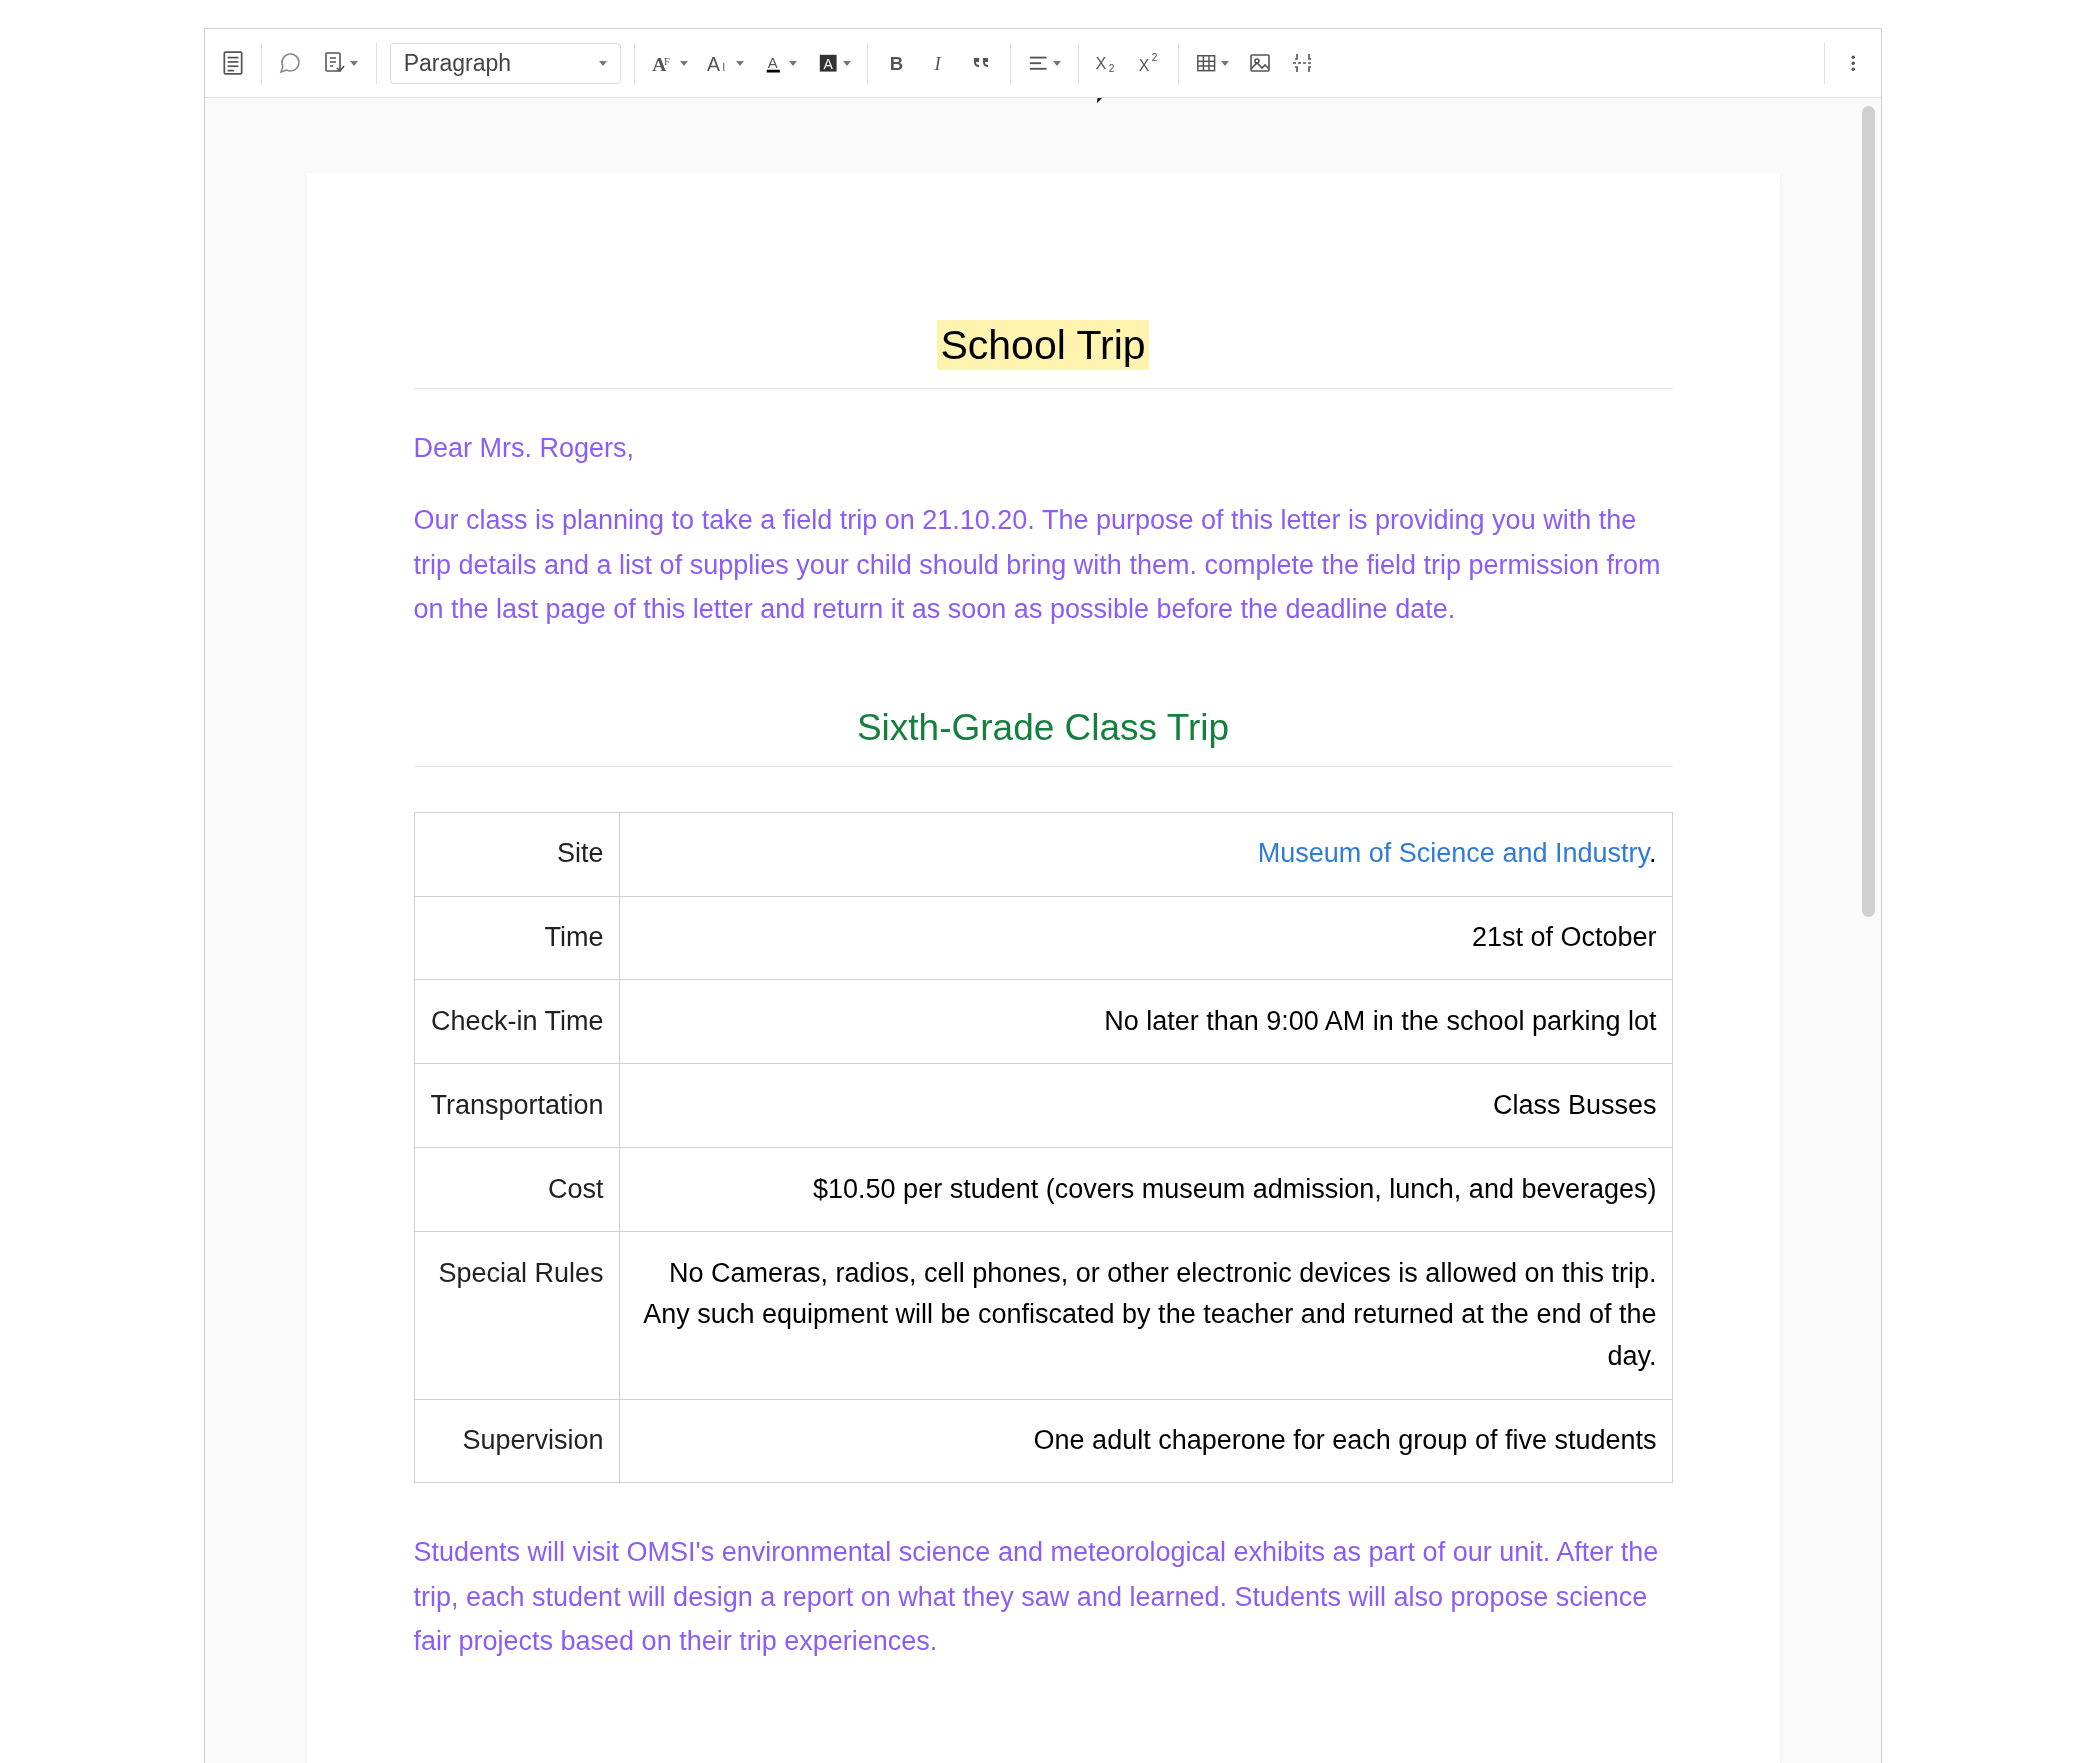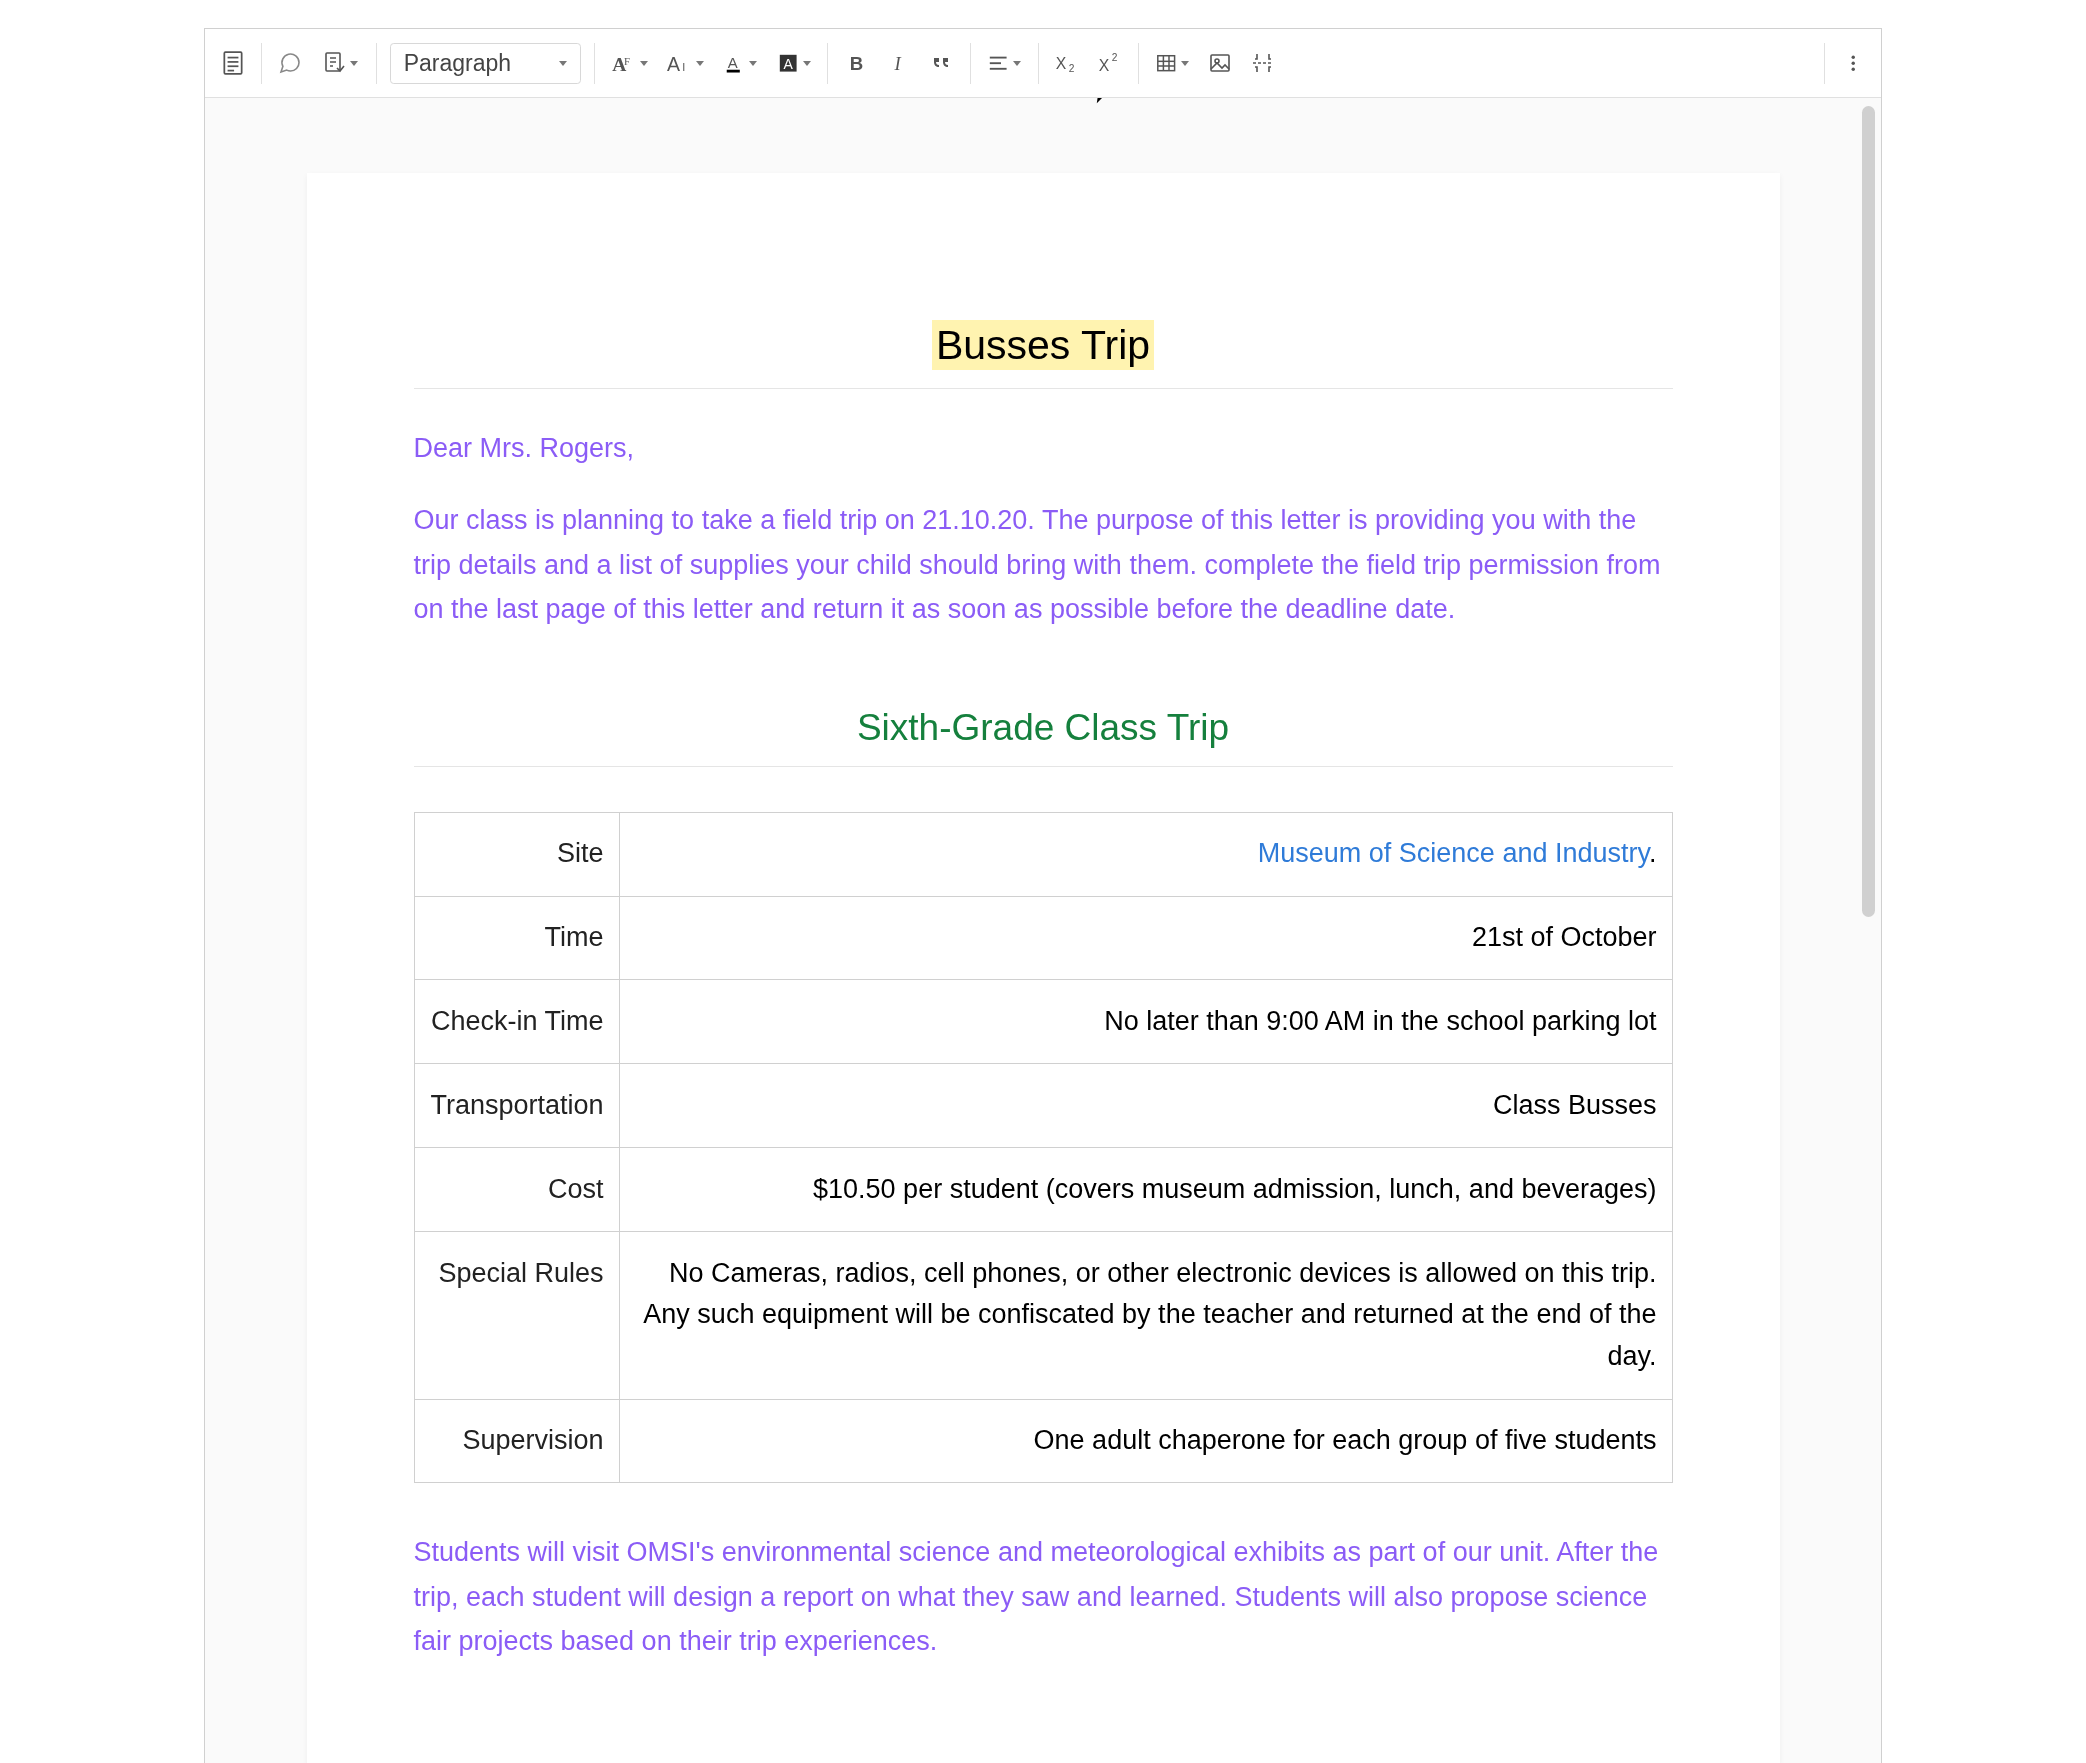--- a/index.html
+++ b/index.html
@@ -45,21 +45,21 @@
       width: 0; height: 0;
       border-left: 4.7px solid transparent;
       border-right: 4.7px solid transparent;
       border-top: 5.6px solid #777;
       margin-left: 3.7px;
     }
     .style-select {
       display: flex;
       align-items: center;
       justify-content: space-between;
-      width: 191px;
+      width: 231px;
       height: 41px;
       border: 0.9px solid #d8d8d8;
       border-radius: 3.7px;
       padding: 0 13px;
       margin: 0 5.6px;
       color: #444;
       font-size: 23px;
       cursor: pointer;
     }
     .tb-spacer { flex: 1; }
@@ -310,21 +310,21 @@
 
     <div class="scrollbar-track">
       <div class="scrollbar-thumb"></div>
     </div>
 
     <div class="page">
 
       <div class="cursor-arrow" style="left:886px; top:-18.6px;">➤</div>
 
       <h1 class="doc-title">
-        <span>Busses Trip</span>
+        <span>School Trip</span>
       </h1>
 
       <p class="body-text">Dear Mrs. Rogers,</p>
 
       <p class="body-text">Our class is planning to take a field trip on 21.10.20. The purpose of this letter is providing you with the trip details and a list of supplies your child should bring with them. complete the field trip permission from on the last page of this letter and return it as soon as possible before the deadline date.</p>
 
       <h2 class="section-heading">Sixth-Grade Class Trip</h2>
 
       <table class="info">
         <tbody id="info-tbody">

